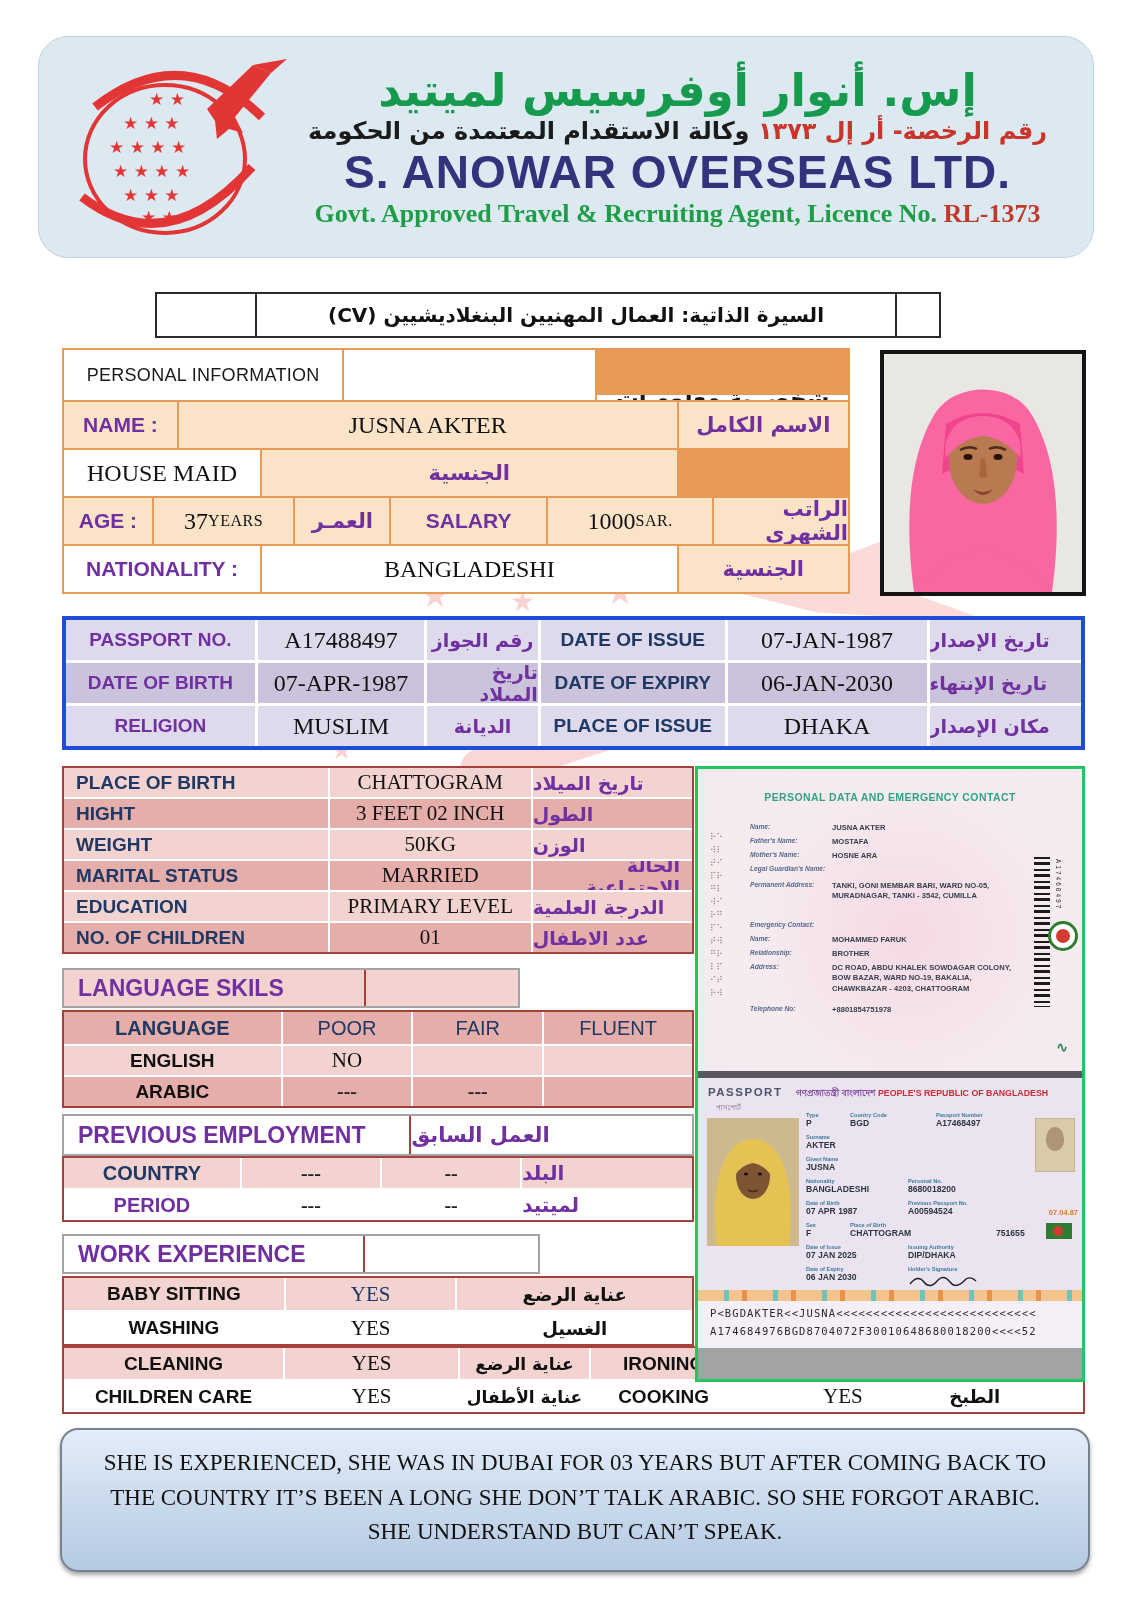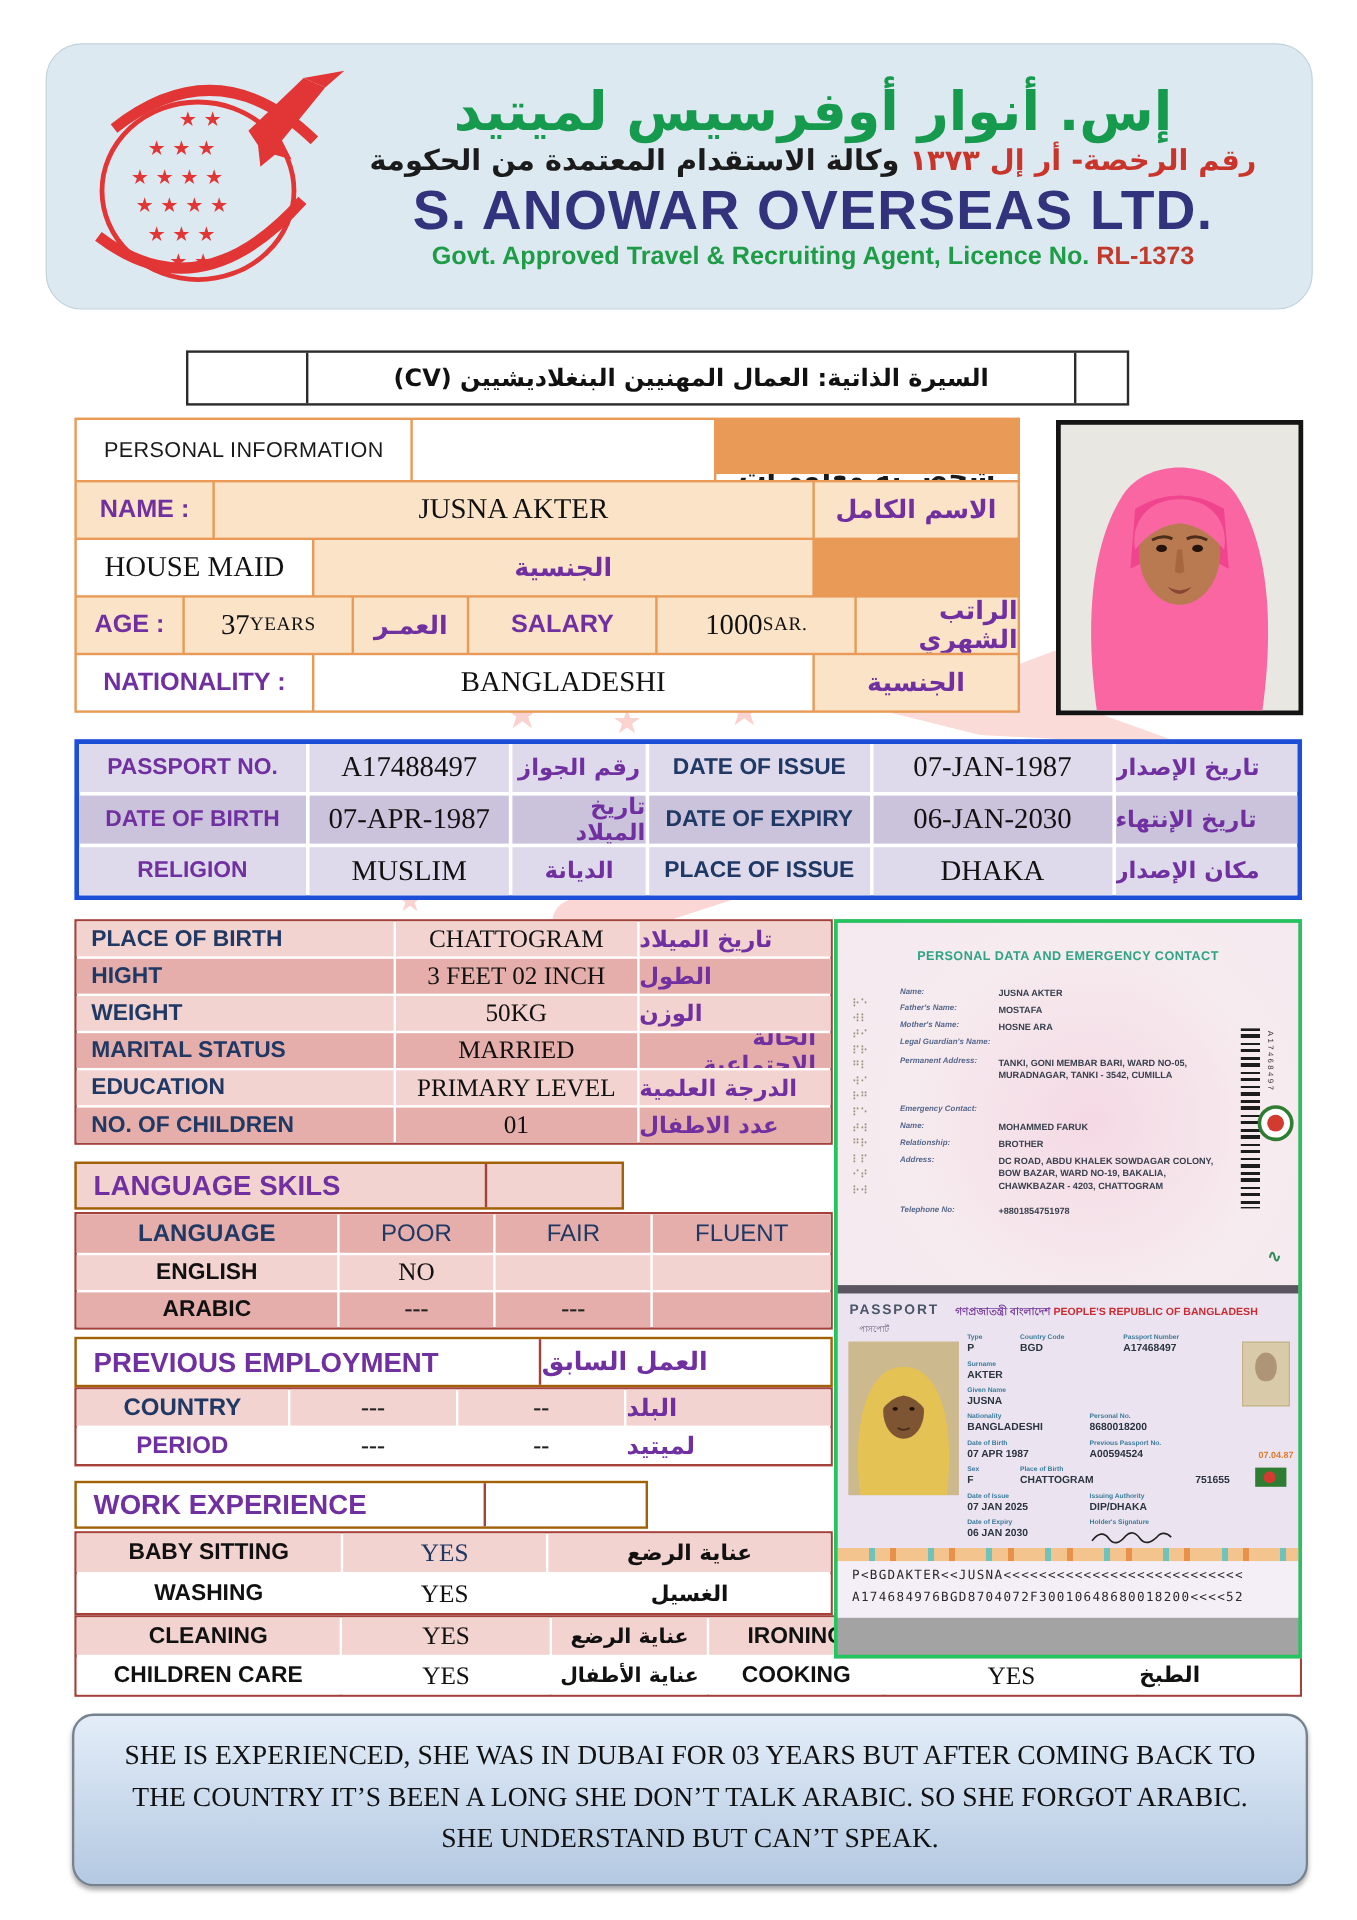--- a/index.html
+++ b/index.html
@@ -18,21 +18,21 @@
     left:38px; top:36px; width:1056px; height:222px;
     background:#dde9f1; border-radius:30px; border:1px solid #c2d2dc;
     display:flex; align-items:center;
   }
   .logo-wrap { width:235px; height:200px; margin-left:18px; position:relative; flex:0 0 auto; }
   .header-text { flex:1; text-align:center; padding-right:30px; line-height:1.12; }
   .h-ar-title { color:#169a4e; font-weight:bold; font-size:45px; }
   .h-ar-sub { font-size:24px; font-weight:bold; color:#1b1b1b; margin-top:2px; }
   .h-ar-sub .red { color:#c9342b; }
   .h-company { color:#32327d; font-weight:bold; font-size:46px; letter-spacing:1px; margin-top:2px; }
-  .h-tagline { color:#1f9c47; font-weight:bold; font-size:21px; margin-top:1px; }
+  .h-tagline { color:#1f9c47; font-weight:bold; font-size:26px; margin-top:1px;font-family:Liberation Serif, serif; }
   .h-tagline .red { color:#c0392b; }
 
   
   .cv-bar {
     left:155px; top:292px; width:786px; height:46px;
     border:2px solid #2b2b2b; display:grid; grid-template-columns:100px 1fr 42px;
   }
   .cv-bar > div { border-right:2px solid #2b2b2b; display:flex; align-items:center; justify-content:center; }
   .cv-bar > div:last-child { border-right:none; }
   .cv-title { font-weight:bold; font-size:20px; color:#111; }
@@ -61,21 +61,21 @@
 
   
   .t-pink { border:2px solid #a4413b; background:#ffffff; gap:2px; }
   .t-pink .row { background:#ffffff; gap:2px; }
   .pink1 { background:#f2d3d0; }
   .pink2 { background:#e5aeaa; }
   .blk-b { color:#111; font-weight:bold; font-size:19px; }
   .dash { font-family:"Liberation Serif", serif; font-weight:bold; font-size:20px; color:#222; }
   .cell-ar-r { justify-content:flex-end !important; padding-right:12px; }
 
-  .sec-head { border:2px solid #a16207; background:#ffffff; display:grid;gap:40px; }
+  .sec-head { border:2px solid #a3a3a3; background:#ffffff; display:grid; }
   .sec-head .c { display:flex; align-items:center; }
   .sec-title { color:#7030a0; font-weight:bold; font-size:23px; padding-left:14px; }
   .sec-div { border-left:2px solid #a4413b; }
 
   
   .photo-frame { left:880px; top:350px; width:206px; height:246px; border:4px solid #141414; background:#e9e7e4; }
 
   
   .scan { left:695px; top:766px; width:390px; height:616px; border:3px solid #22c55e; background:#a3a3a3; overflow:hidden; }
   .scan-p1 { position:absolute; left:0; top:0; width:100%; height:302px;

